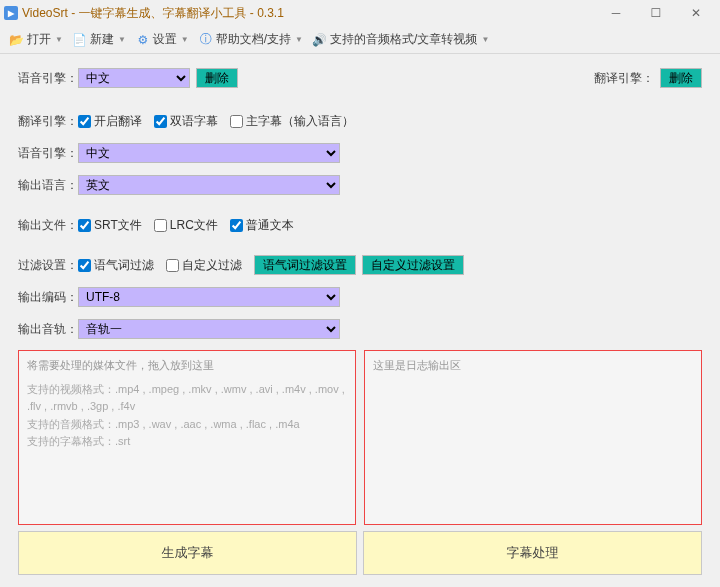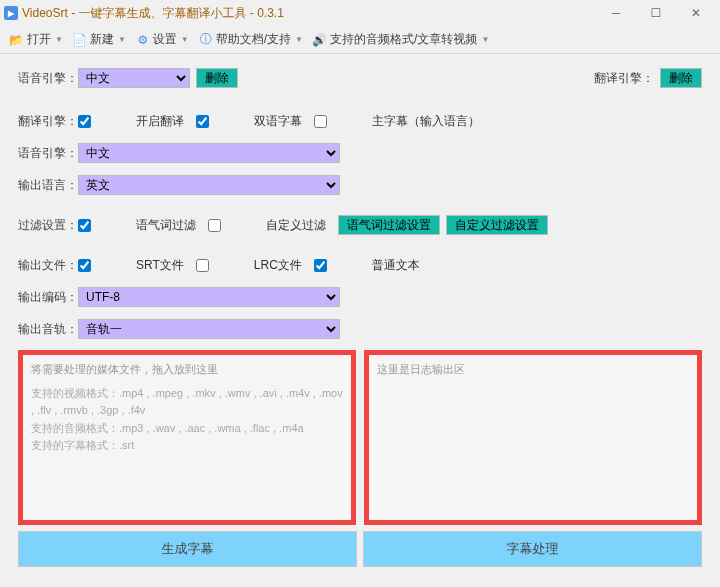--- a/index.html
+++ b/index.html
@@ -17,34 +17,34 @@
 .tb-icon { width: 14px; height: 14px; display: inline-flex; align-items: center; justify-content: center; }
 .tb-caret { font-size: 8px; color: #888; margin-left: 1px; }
 
 .content { padding: 14px 18px 0 18px; }
 .row { display: flex; align-items: center; margin-bottom: 10px; min-height: 22px; }
 .row-label { width: 60px; color: #444; flex-shrink: 0; }
 .select { height: 20px; border: 1px solid #bbb; background: #c4b5fd; font-size: 12px; padding: 0 3px; }
 .select-sm { width: 112px; }
 .select-md { width: 262px; }
 .btn { height: 20px; border: 1px solid #bbb; background: #14b8a6; padding: 0 8px; font-size: 12px; cursor: pointer; margin-left: 6px; }
-.chk { display: inline-flex; align-items: center; margin-right: 12px; cursor: pointer; gap: 42px; }
+.chk { display: inline-flex; align-items: center; margin-right: 12px; cursor: pointer; }
 .chk input { margin-right: 3px; width: 13px; height: 13px; accent-color: #0078d4; }
 
 .engine-row { display: flex; justify-content: space-between; align-items: center; margin-bottom: 22px; }
 .engine-group { display: flex; align-items: center; }
 
 .section-gap { margin-top: 18px; }
 
 .panels { display: flex; gap: 8px; margin-top: 10px; }
-.panel { flex: 1; height: 175px; border: 5px solid #ef4444; background: #f5f5f5; padding: 6px 8px; color: #aaa; font-size: 11px; line-height: 1.6; overflow: hidden; }
+.panel { flex: 1; height: 175px; border: 1px solid #ef4444; background: #f5f5f5; padding: 6px 8px; color: #aaa; font-size: 11px; line-height: 1.6; overflow: hidden; }
 .panel-title { color: #999; }
 
 .bottom-buttons { display: flex; gap: 6px; margin-top: 6px; }
-.big-btn { flex: 1; height: 36px; border: 1px solid #c8c8c8; background: #7dd3fc; font-size: 13px; cursor: pointer; color: #444; }
+.big-btn { flex: 1; height: 44px; border: 1px solid #c8c8c8; background: #fef9c3; font-size: 13px; cursor: pointer; color: #444; }
 
 
 .ic-folder { color: #e89a3c; }
 .ic-new { color: #f0a030; }
 .ic-gear { color: #4a90e2; }
 .ic-help { color: #4a90e2; }
 .ic-tts { color: #4a90e2; }
 </style>
 </head>
 <body>
@@ -129,47 +129,47 @@
   </div>
 
   <div class="row">
     <span class="row-label">输出语言：</span>
     <select class="select select-md">
       <option>英文</option>
     </select>
   </div>
 
   <div class="row section-gap">
+    <span class="row-label">输出文件：</span>
+    <label class="chk">
+        <input type="checkbox" checked="" style="">
+        <span>SRT文件</span>
+      </label>
+    <label class="chk">
+        <input type="checkbox" style="">
+        <span>LRC文件</span>
+      </label>
+    <label class="chk">
+        <input type="checkbox" checked="" style="">
+        <span>普通文本</span>
+      </label>
+  </div>
+
+  <div class="row section-gap">
     <span class="row-label">过滤设置：</span>
     <label class="chk">
         <input type="checkbox" checked="" style="">
         <span>语气词过滤</span>
       </label>
     <label class="chk">
         <input type="checkbox" style="">
         <span>自定义过滤</span>
       </label>
     <button class="btn" style="margin-left:0">语气词过滤设置</button>
     <button class="btn">自定义过滤设置</button>
-  </div>
-
-  <div class="row section-gap">
-    <span class="row-label">输出文件：</span>
-    <label class="chk">
-        <input type="checkbox" checked="" style="">
-        <span>SRT文件</span>
-      </label>
-    <label class="chk">
-        <input type="checkbox" style="">
-        <span>LRC文件</span>
-      </label>
-    <label class="chk">
-        <input type="checkbox" checked="" style="">
-        <span>普通文本</span>
-      </label>
   </div>
 
   <div class="row">
     <span class="row-label">输出编码：</span>
     <select class="select select-md">
       <option>UTF-8</option>
     </select>
   </div>
 
   <div class="row">

